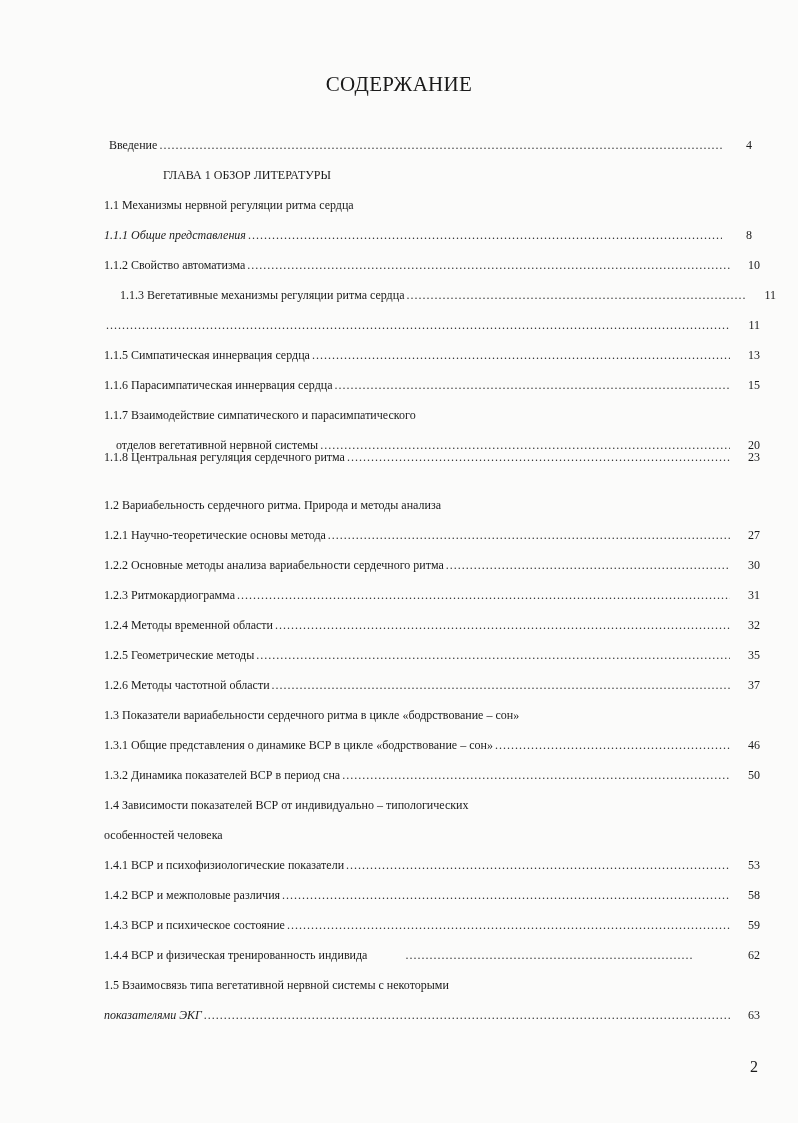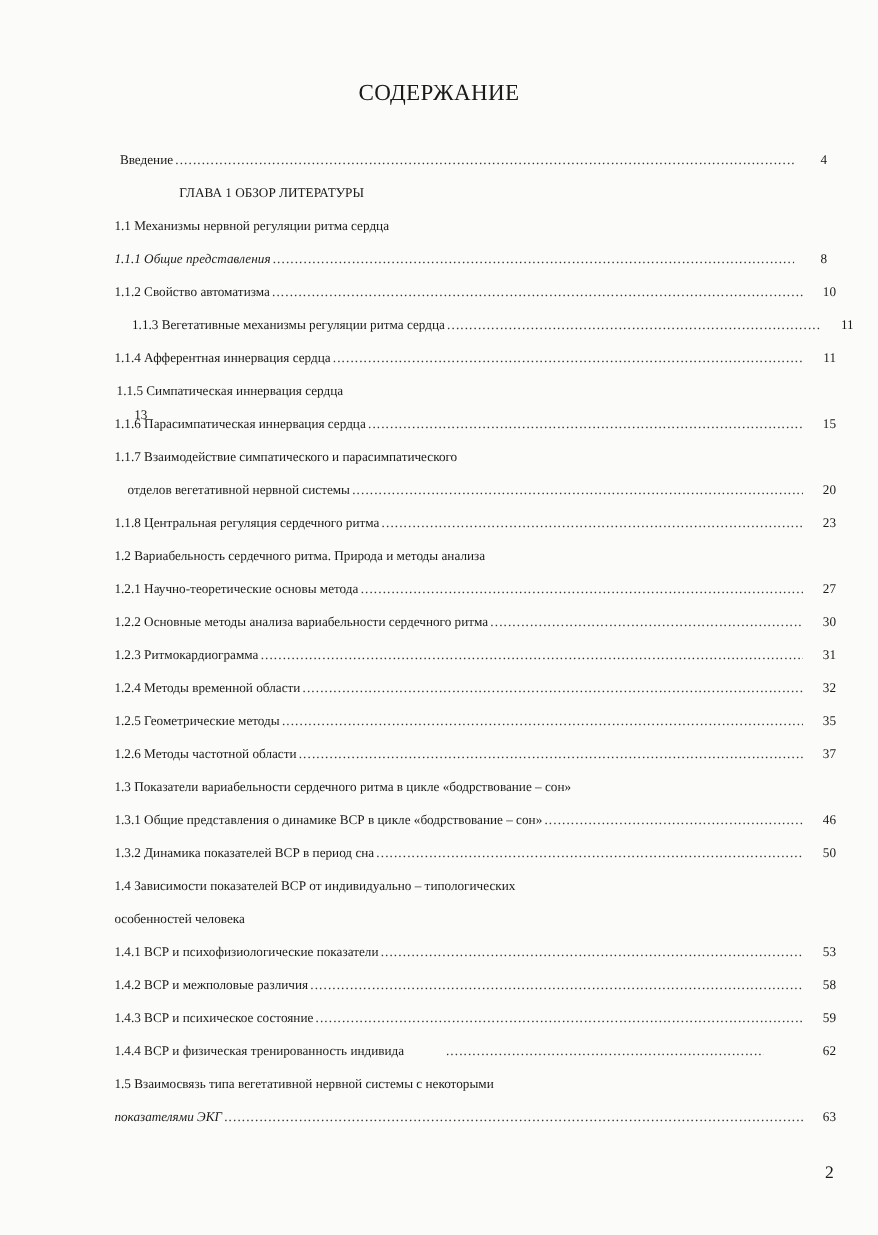--- a/index.html
+++ b/index.html
@@ -63,45 +63,44 @@
     <span class="text">1.1.2 Свойство автоматизма</span>
     <span class="leader"></span>
     <span class="page-num">10</span>
   </div>
       <div class="row" style="left: 120px; top: 150px; width: 656px;">
     <span class="text">1.1.3 Вегетативные механизмы регуляции ритма сердца</span>
     <span class="leader"></span>
     <span class="page-num">11</span>
   </div>
       <div class="row" style="left: 104px; top: 180px; width: 656px;">
-    <span class="text">1.1.4 Афферентная иннервация сердца </span>
     <span class="leader"></span>
     <span class="page-num">11</span>
   </div>
-      <div class="row" style="left: 104px; top: 210px; width: 656px; flex-direction: column;">
+      <div class="row" style="left: 104px; top: 210px; width: 656px;">
     <span class="text">1.1.5 Симпатическая иннервация сердца</span>
     <span class="leader"></span>
     <span class="page-num">13</span>
   </div>
       <div class="row" style="left: 104px; top: 240px; width: 656px;">
     <span class="text">1.1.6 Парасимпатическая иннервация сердца</span>
     <span class="leader"></span>
     <span class="page-num">15</span>
   </div>
       <div class="row no-leader" style="left: 104px; top: 270px; width: 656px;">
     <span class="text">1.1.7 Взаимодействие симпатического и парасимпатического</span>
 
     <span class="page-num"></span>
   </div>
       <div class="row" style="left: 116px; top: 300px; width: 644px;">
     <span class="text">отделов вегетативной нервной системы</span>
     <span class="leader"></span>
     <span class="page-num">20</span>
   </div>
-      <div class="row" style="left: 104px; top: 330px; width: 656px;">
+      <div class="row" style="left: 104px; top: 312px; width: 656px;">
     <span class="text">1.1.8 Центральная регуляция сердечного ритма</span>
     <span class="leader"></span>
     <span class="page-num">23</span>
   </div>
       <div class="row no-leader" style="left: 104px; top: 360px; width: 656px;">
     <span class="text">1.2 Вариабельность сердечного ритма. Природа и методы анализа</span>
 
     <span class="page-num"></span>
   </div>
       <div class="row" style="left: 104px; top: 390px; width: 656px;">

